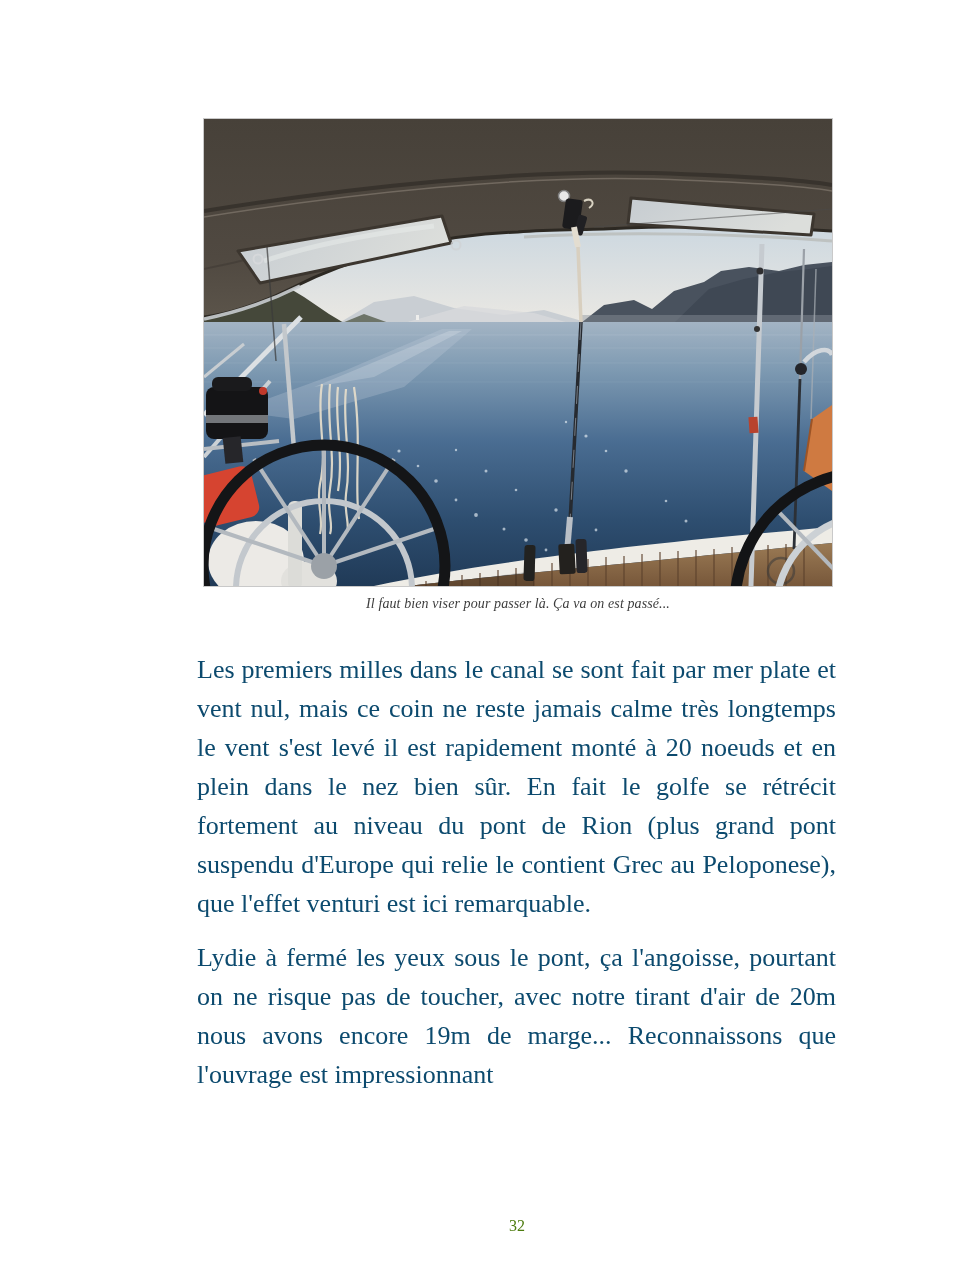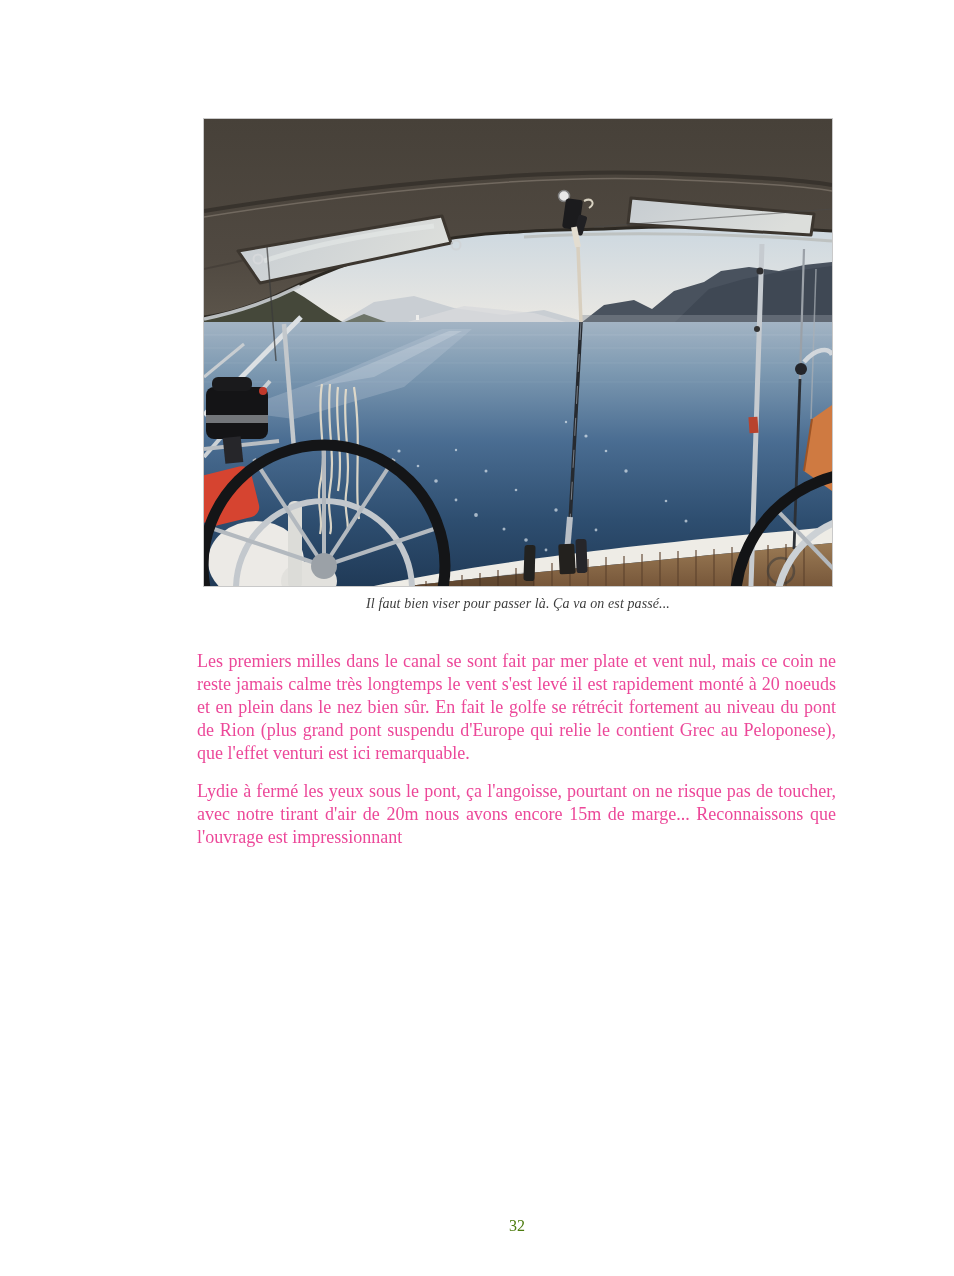--- a/index.html
+++ b/index.html
@@ -27,24 +27,24 @@
     font-style:italic;
     font-size:14px;
     color:#3d3d3d;
     letter-spacing:.1px;
   }
   .body-text{
     position:absolute;left:157px;top:650px;width:639px;
   }
   .body-text p{
     margin:0 0 15px 0;
-    font-size:18px;
-    line-height:23px;
+    font-size:26px;
+    line-height:39px;
     text-align:justify;
-    color:#ec4899;
+    color:#0c4a6e;
   }
   .page-number{
     position:absolute;left:0;top:1217px;width:100%;
     text-align:center;
     font-size:16px;
     color:#4d7c0f;
   }
 </style>
 </head>
 <body>
@@ -244,18 +244,18 @@
         <line x1="664" y1="486" x2="548" y2="470" stroke="#b3b9bf" stroke-width="4"></line>
         <circle cx="664" cy="486" r="133" stroke="#131416" stroke-width="11" fill="none"></circle>
         <path d="M600,243 C612,229 625,228 628,236" stroke="#d9dde0" stroke-width="4.5" fill="none" opacity="0.9"></path>
       </svg>
     </div>
     <figcaption class="caption">Il faut bien viser pour passer là. Ça va on est passé...</figcaption>
   </figure>
 
   <section class="body-text">
     <p>Les premiers milles dans le canal se sont fait par mer plate et vent nul, mais ce coin ne reste jamais calme très longtemps le vent s'est levé il est rapidement monté à 20 noeuds et en plein dans le nez bien sûr. En fait le golfe se rétrécit fortement au niveau du pont de Rion (plus grand pont suspendu d'Europe qui relie le contient Grec au Peloponese), que l'effet venturi est ici remarquable.</p>
-    <p>Lydie à fermé les yeux sous le pont, ça l'angoisse, pourtant on ne risque pas de toucher, avec notre tirant d'air de 20m nous avons encore 15m de marge... Reconnaissons que l'ouvrage est impressionnant</p>
+    <p>Lydie à fermé les yeux sous le pont, ça l'angoisse, pourtant on ne risque pas de toucher, avec notre tirant d'air de 20m nous avons encore 19m de marge... Reconnaissons que l'ouvrage est impressionnant</p>
   </section>
 
   <div class="page-number">32</div>
 
 </div>
 
 </body></html>

